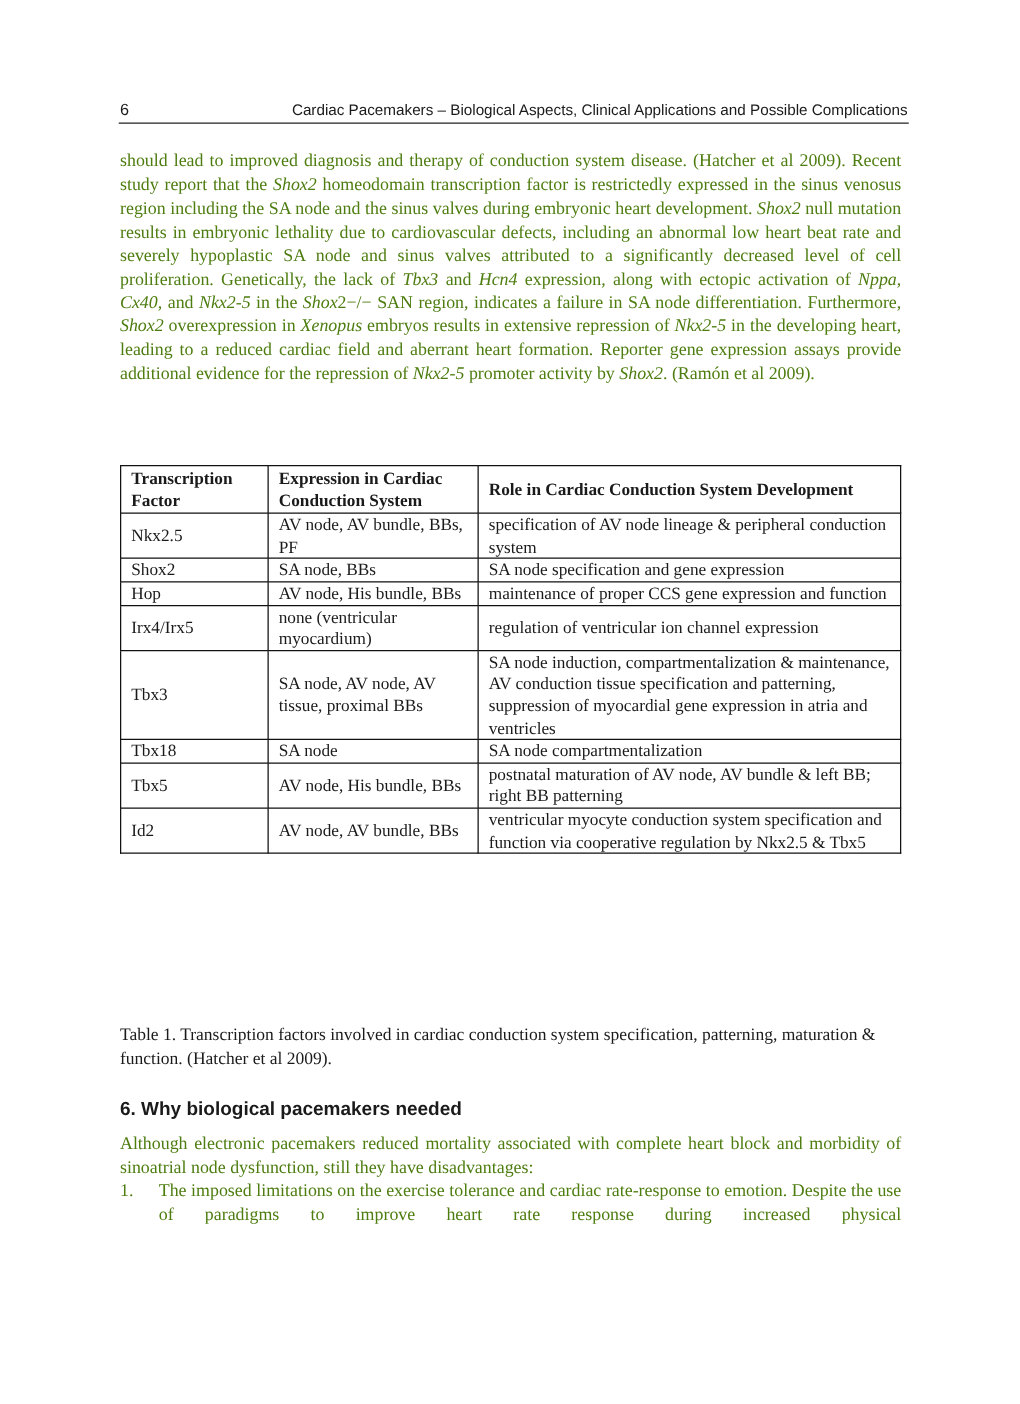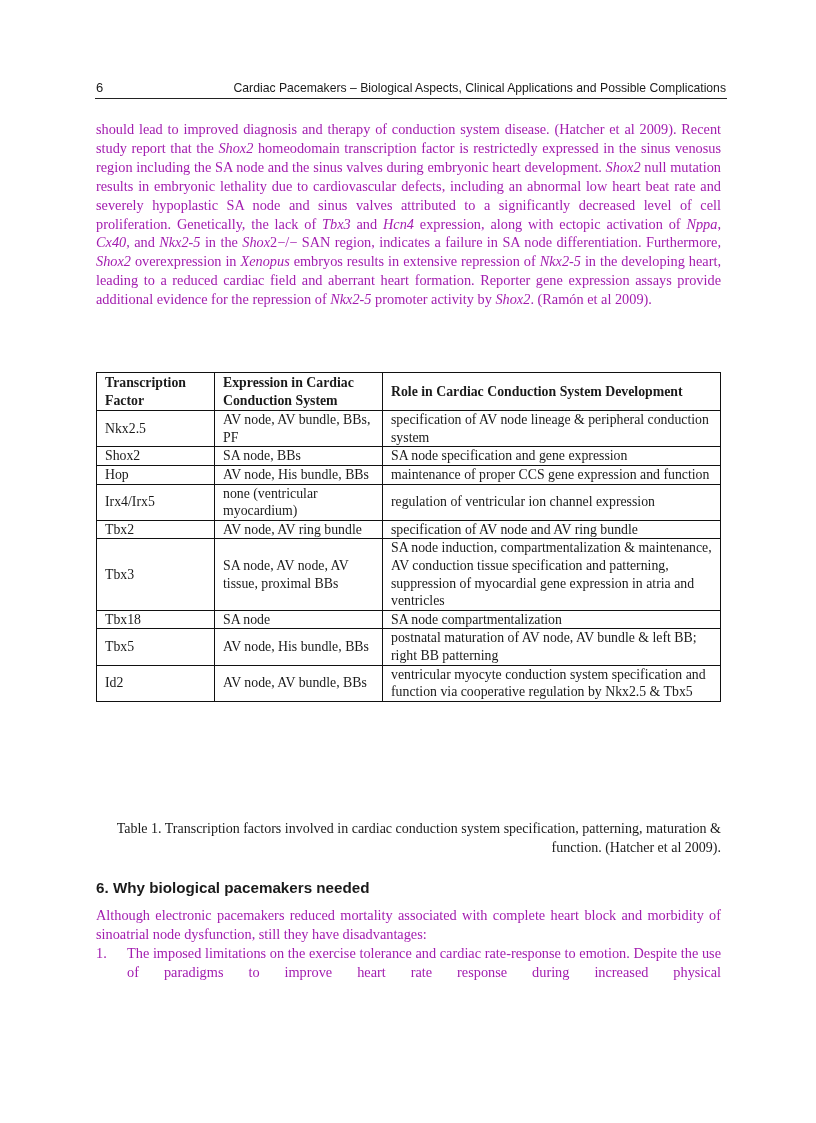--- a/index.html
+++ b/index.html
@@ -8,21 +8,21 @@
 
     .running-header {
       position: absolute; left: 95px; top: 80px; width: 632px; height: 18px;
       border-bottom: 1px solid #222;
       font-family: "Liberation Sans", sans-serif; font-size: 12.2px; color: #1a1a1a;
     }
     .running-header .pnum { position: absolute; left: 1px; top: 0px; font-size: 13px; }
     .running-header .htitle { position: absolute; right: 1px; top: 1px; white-space: nowrap; }
 
     .body-text {
-      font-family: "Liberation Serif", serif; font-size: 14.3px; line-height: 18.9px; color: #a21caf;
+      font-family: "Liberation Serif", serif; font-size: 14.3px; line-height: 18.9px; color: #4d7c0f;
     }
     .para {
       position: absolute; left: 96px; width: 625px; margin: 0;
       text-align: justify; text-align-last: left;
     }
     .para i { font-style: italic; }
     #p1 { top: 120px; }
 
     table.tf {
       position: absolute; left: 96px; top: 372px; width: 625px;
@@ -35,21 +35,21 @@
     table.tf th { font-weight: bold; padding-top: 1px; padding-bottom: 1px; }
     table.tf col.c1 { width: 118px; }
     table.tf col.c2 { width: 168px; }
 
     .note {
       position: absolute; left: 96px; top: 794px; width: 625px;
       font-family: "Liberation Serif", serif; font-size: 12.6px; line-height: 16px;
     }
     .caption {
       position: absolute; left: 96px; top: 820px; width: 625px;
-      font-family: "Liberation Serif", serif; font-size: 14px; line-height: 18.5px; text-align: right;
+      font-family: "Liberation Serif", serif; font-size: 14px; line-height: 18.5px;
     }
     .section-heading {
       position: absolute; left: 96px; top: 878px; margin: 0;
       font-family: "Liberation Sans", sans-serif; font-size: 15.2px; font-weight: bold; line-height: 20px; text-align: right;
     }
     #p2 { top: 906px; }
     .list {
       position: absolute; left: 96px; top: 944px; width: 625px; margin: 0; padding: 0; list-style: none;
     }
     .list li { position: relative; padding-left: 31px; text-align: justify; text-align-last: justify; }
@@ -95,25 +95,20 @@
         <td>Hop</td>
         <td>AV node, His bundle, BBs</td>
         <td>maintenance of proper CCS gene expression and function</td>
       </tr>
       <tr>
         <td>Irx4/Irx5</td>
         <td>none (ventricular myocardium)</td>
         <td>regulation of ventricular ion channel expression</td>
       </tr>
       <tr>
-        <td>Tbx2</td>
-        <td>AV node, AV ring bundle</td>
-        <td>specification of AV node and AV ring bundle</td>
-      </tr>
-      <tr>
         <td>Tbx3</td>
         <td>SA node, AV node, AV tissue, proximal BBs</td>
         <td>SA node induction, compartmentalization &amp; maintenance, AV conduction tissue specification and patterning, suppression of myocardial gene expression in atria and ventricles</td>
       </tr>
       <tr>
         <td>Tbx18</td>
         <td>SA node</td>
         <td>SA node compartmentalization</td>
       </tr>
       <tr>

